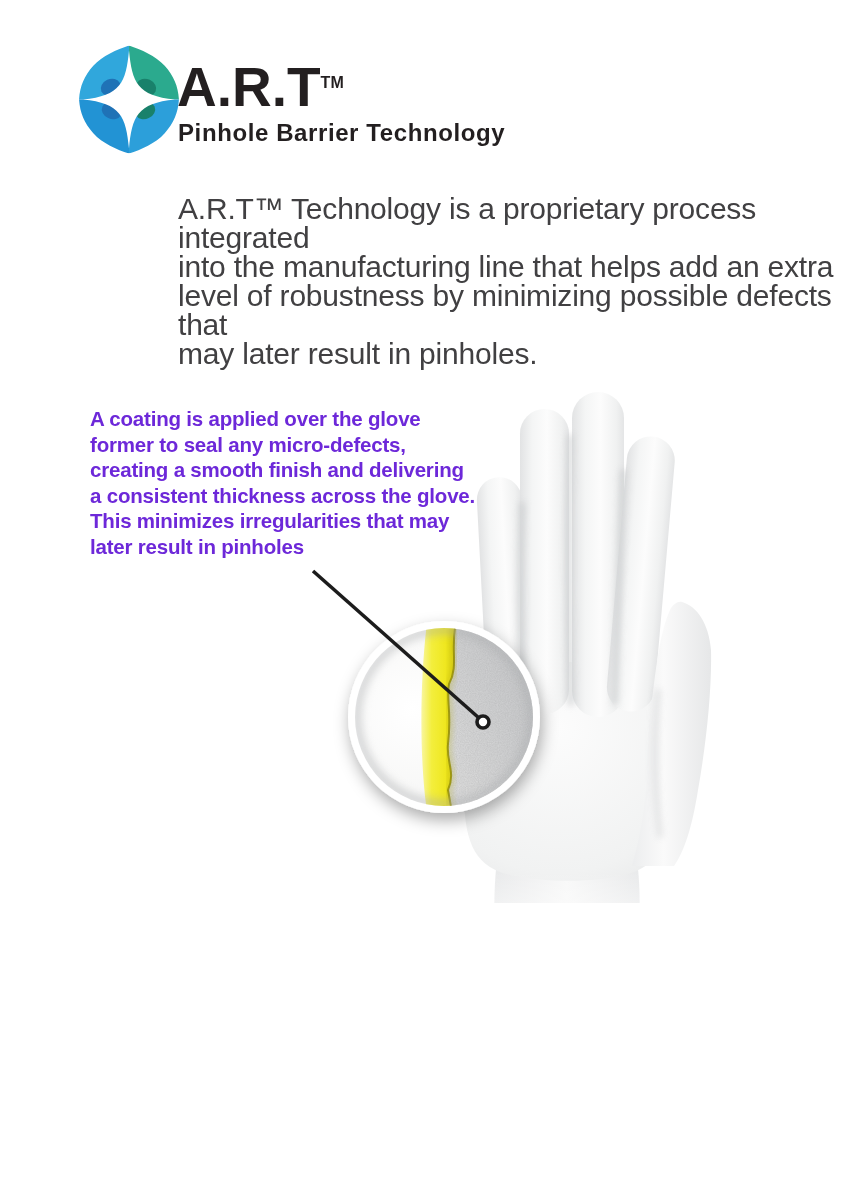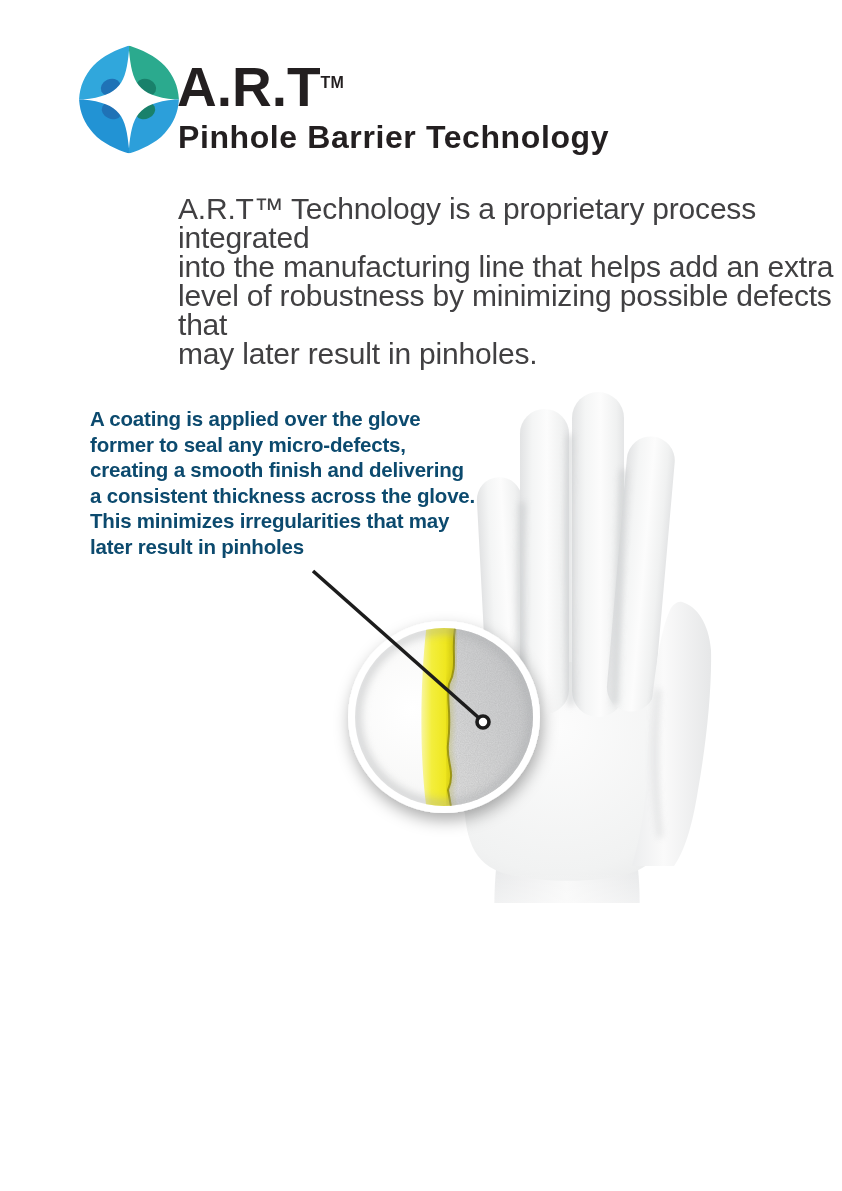--- a/index.html
+++ b/index.html
@@ -14,31 +14,31 @@
   .brand-title{
     position:absolute;left:177px;top:54px;
     font-size:55px;font-weight:bold;color:#231F20;
     letter-spacing:0px;line-height:58px;white-space:nowrap;
   }
   .brand-title sup{
     font-size:16px;font-weight:bold;vertical-align:18px;letter-spacing:0;
   }
   .brand-tagline{
     position:absolute;left:178px;top:119px;
-    font-size:32px;font-weight:bold;color:#231F20;
+    font-size:24px;font-weight:bold;color:#231F20;
     letter-spacing:0.6px;white-space:nowrap;
   }
   .intro-paragraph{
     position:absolute;left:178px;top:194px;margin:0;
     font-size:30px;line-height:29px;color:#414042;
     letter-spacing:-0.2px;white-space:pre-line;
   }
   .callout-text{
     position:absolute;left:90px;top:406px;margin:0;
-    font-size:20.5px;line-height:25.5px;font-weight:bold;color:#0c4a6e;
+    font-size:20.5px;line-height:25.5px;font-weight:bold;color:#6d28d9;
     letter-spacing:-0.2px;white-space:pre-line;
   }
   .illustration{position:absolute;left:0;top:0;}
   .textlayer{position:relative;z-index:2;}
 </style>
 </head>
 <body>
 
 <div class="page">
 

